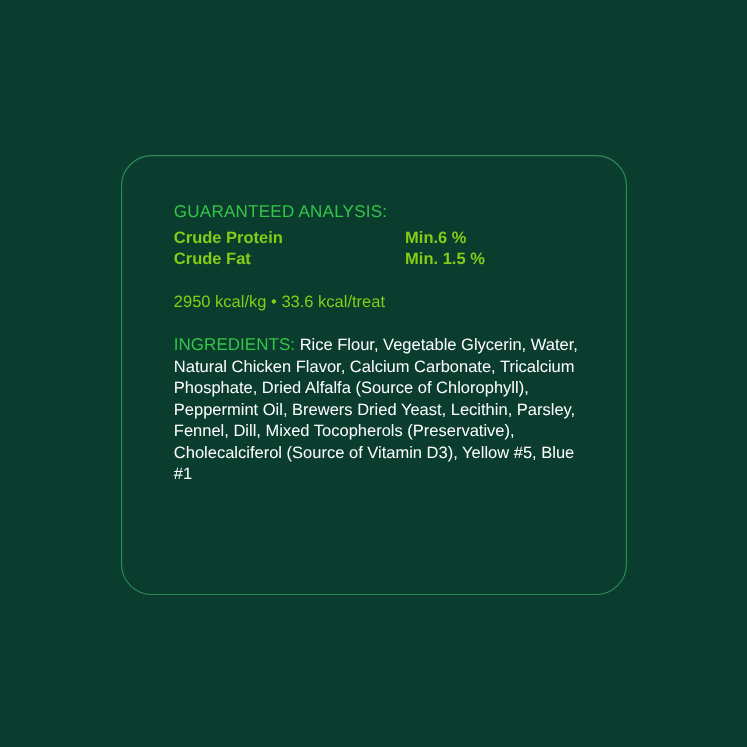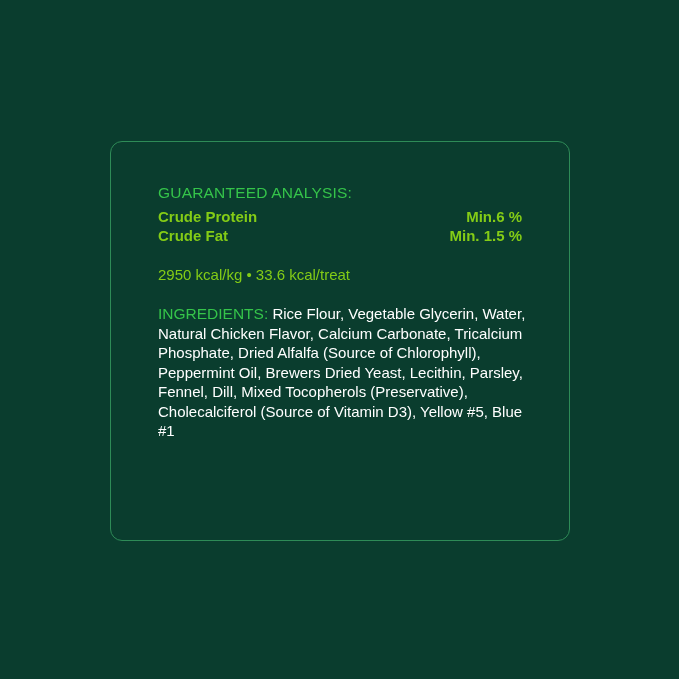--- a/index.html
+++ b/index.html
@@ -13,21 +13,21 @@
     font-family: "Liberation Sans", sans-serif;
     overflow: hidden;
   }
   .label-panel {
     position: absolute;
     left: 110px;
     top: 141px;
     width: 460px;
     height: 400px;
     border: 1.5px solid #2e8b57;
-    border-radius: 12px;
+    border-radius: 28px;
     box-sizing: border-box;
   }
   .content {
     position: absolute;
     left: 47px;
     top: 42px;
     right: 26px;
   }
   .section-heading {
     color: #35c44a;
@@ -41,21 +41,20 @@
     border-collapse: collapse;
   }
   .analysis-table td {
     color: #84cc16;
     font-size: 15px;
     padding: 0;
     line-height: 19px;
     font-weight: bold;
   }
   .analysis-table td.value {
-    text-align: right;
     white-space: pre;
   }
   .block-gap {
     height: 20px;
   }
   .calorie-line {
     color: #84cc16;
     font-size: 15px;
     line-height: 19px;
     margin: 0;

